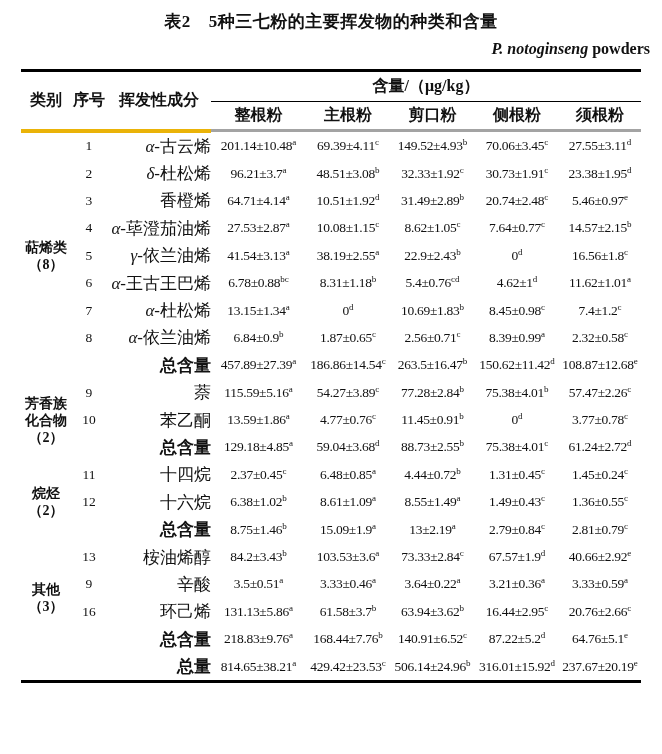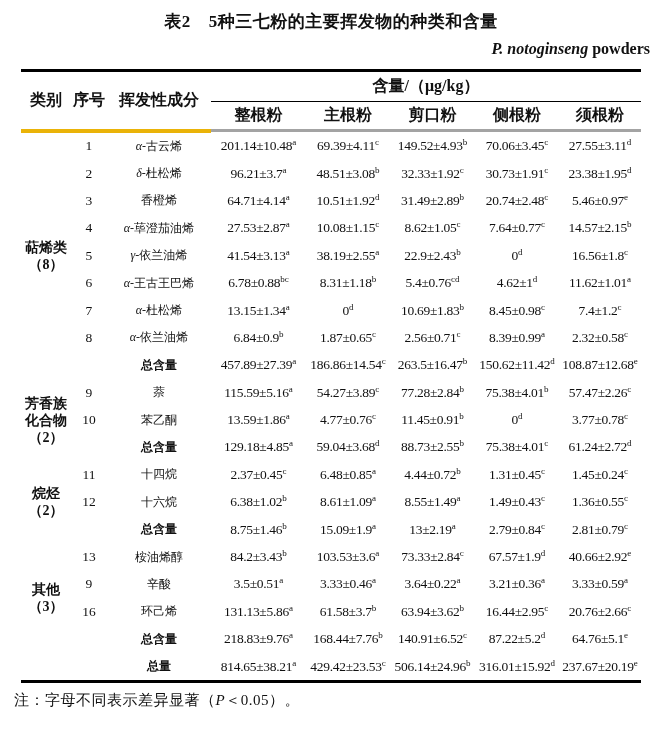--- a/index.html
+++ b/index.html
@@ -42,21 +42,21 @@
   col.c-v5{width:82px;}
 
   th{font-weight:bold;font-size:16px;padding:0;vertical-align:middle;text-align:center;}
   .hdr-span{height:29px;border-bottom:1.5px solid #000;}
   .hdr-left{border-bottom:4px solid #eab308;}
   .hdr-sample{height:27px;border-bottom:3px solid #a3a3a3;}
 
   td{padding:0;height:27.4px;text-align:center;vertical-align:middle;
      white-space:nowrap;overflow:visible;}
   td.cat{font-weight:bold;font-size:14px;line-height:17px;}
-  td.comp{font-size:12px;}
+  td.comp{font-size:17px;text-align:right;}
   td.val{font-size:13.5px;letter-spacing:-0.3px;}
   td.val sup{font-size:9px;line-height:0;vertical-align:super;letter-spacing:0;}
   .sum-name{font-size:13.5px;font-weight:bold;}
 
   
   .note{
     font-size:15px;margin:8px 0 0 2px;letter-spacing:0.5px;
   }
 </style>
 </head>
@@ -295,17 +295,14 @@
           <td class="comp sum-name">总量</td>
           <td class="val">814.65±38.21<sup>a</sup></td>
           <td class="val">429.42±23.53<sup>c</sup></td>
           <td class="val">506.14±24.96<sup>b</sup></td>
           <td class="val">316.01±15.92<sup>d</sup></td>
           <td class="val">237.67±20.19<sup>e</sup></td>
         </tr>
       </tbody>
   </table>
 
-  <div class="note">
-    <span>注：字母不同表示差异显著（</span><i>P</i><span>＜0.05）。</span>
-  </div>
 
 </div>
 
 </body></html>

